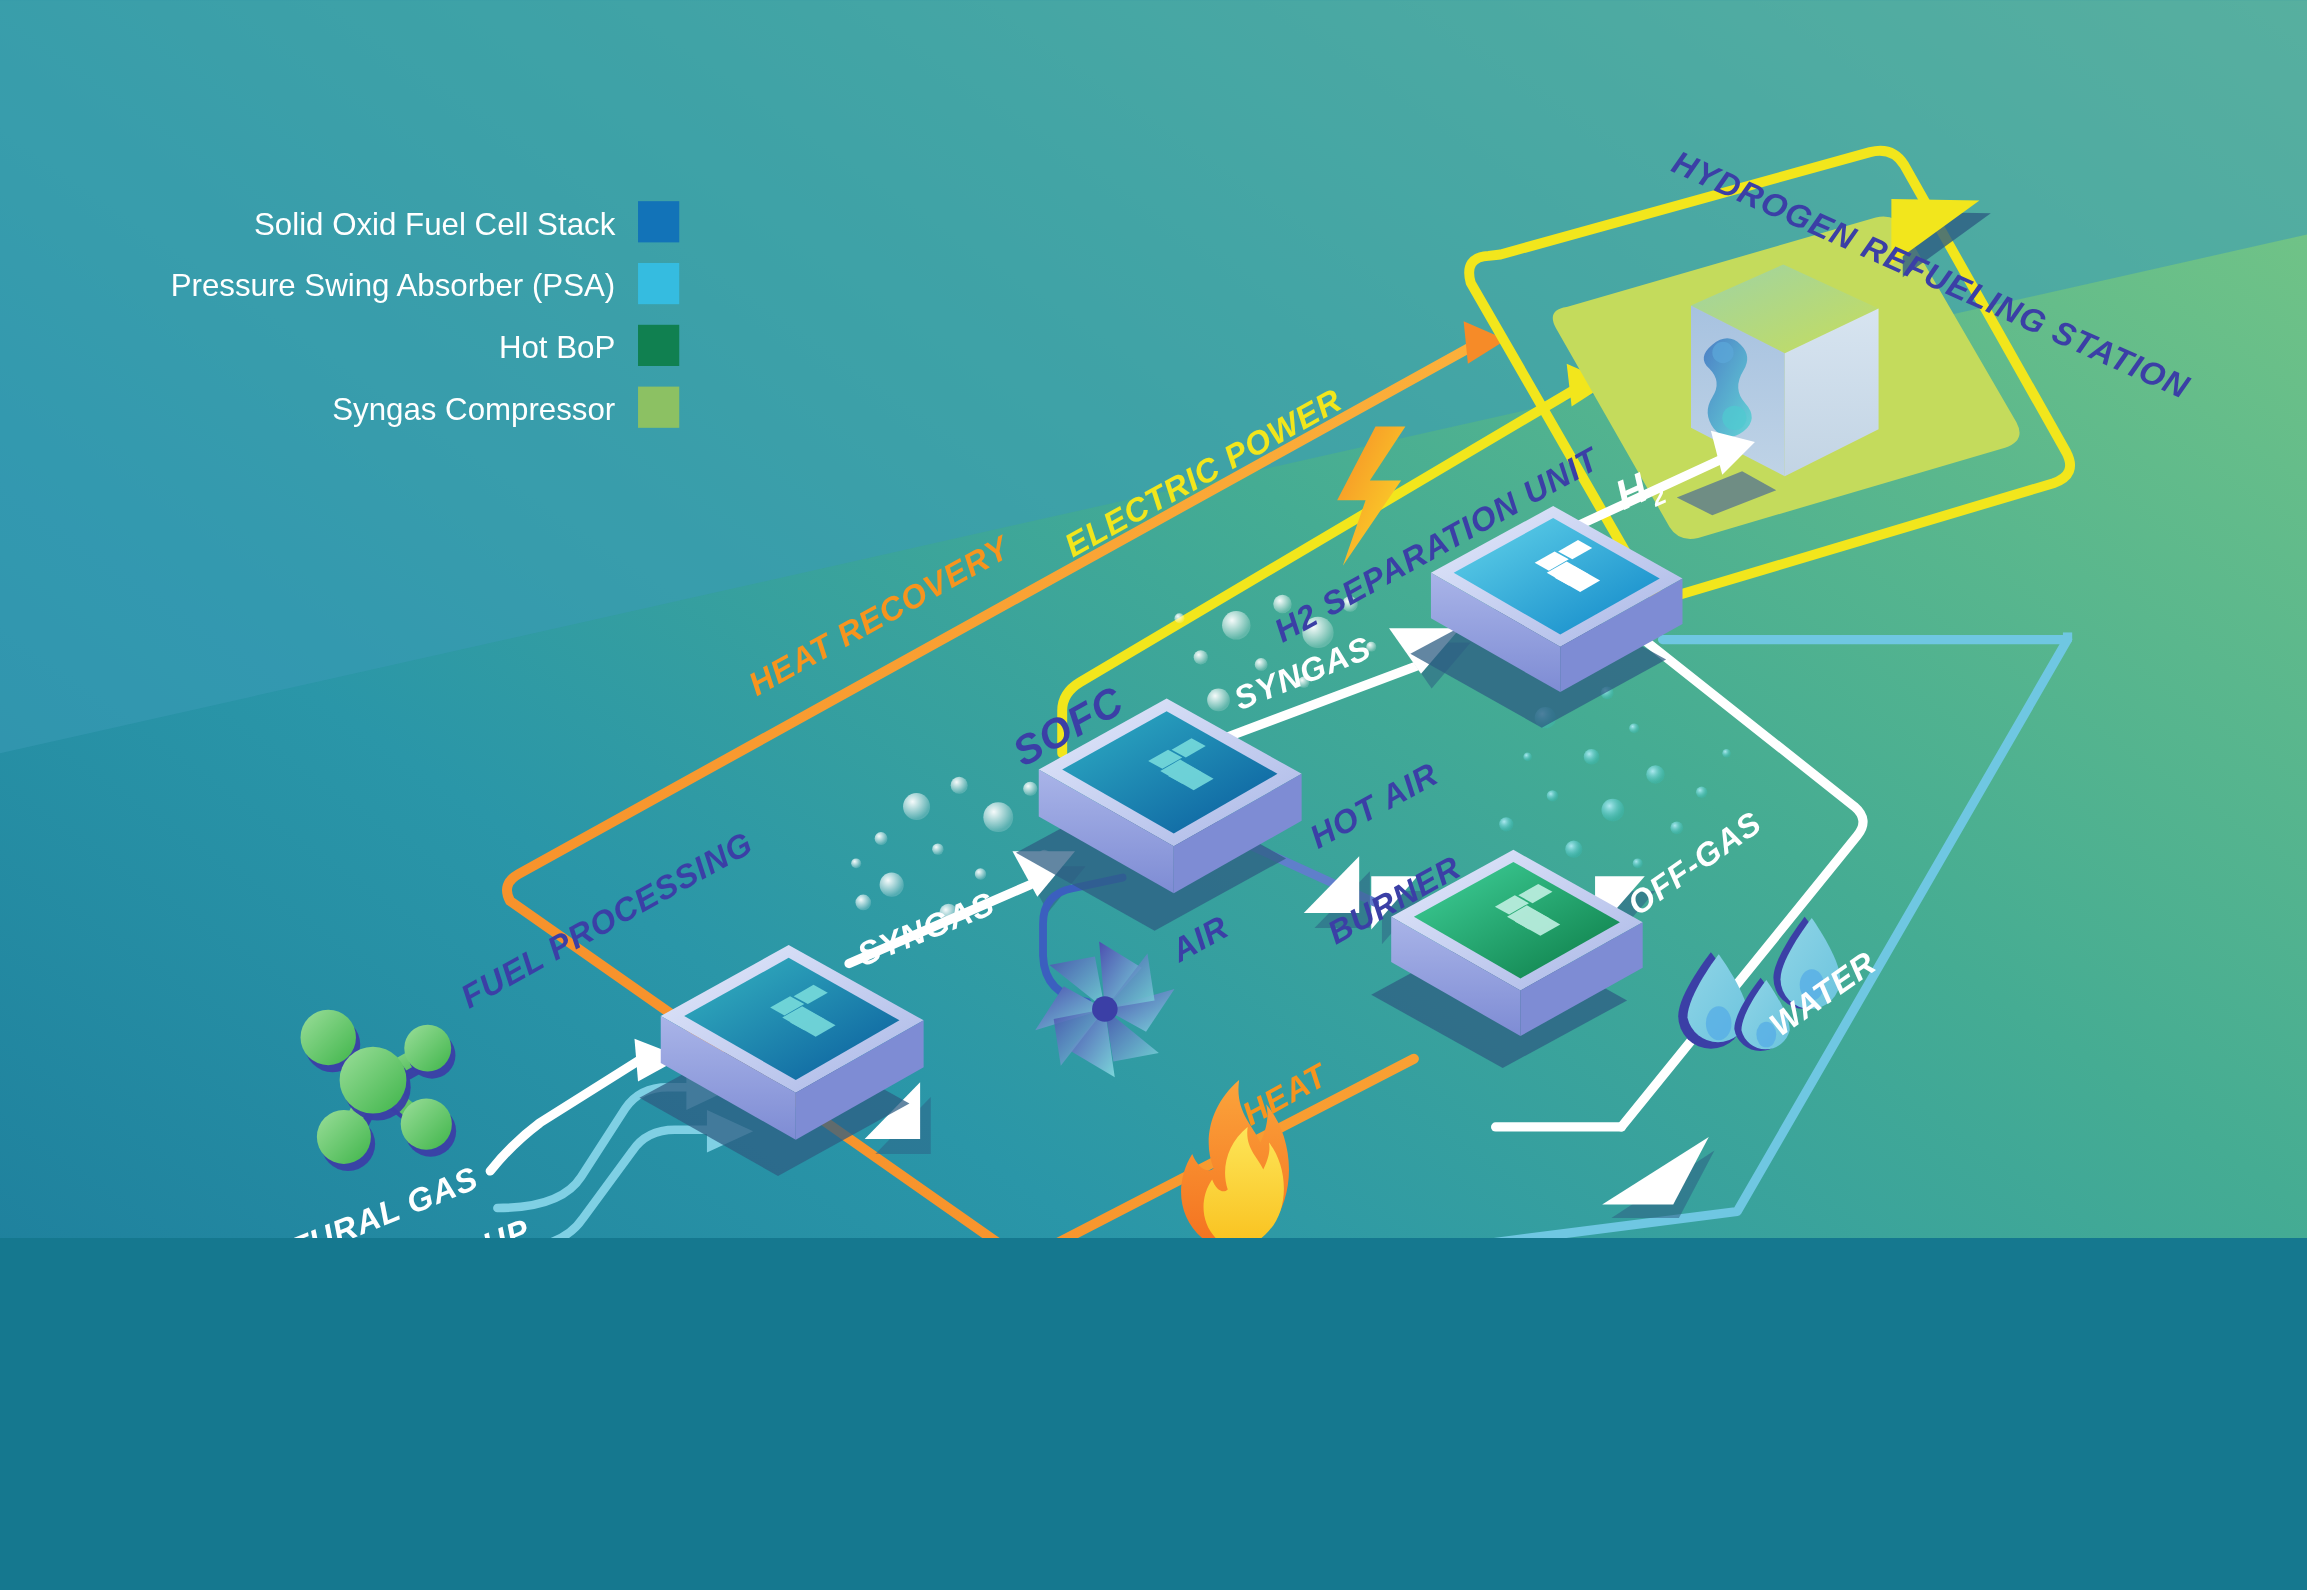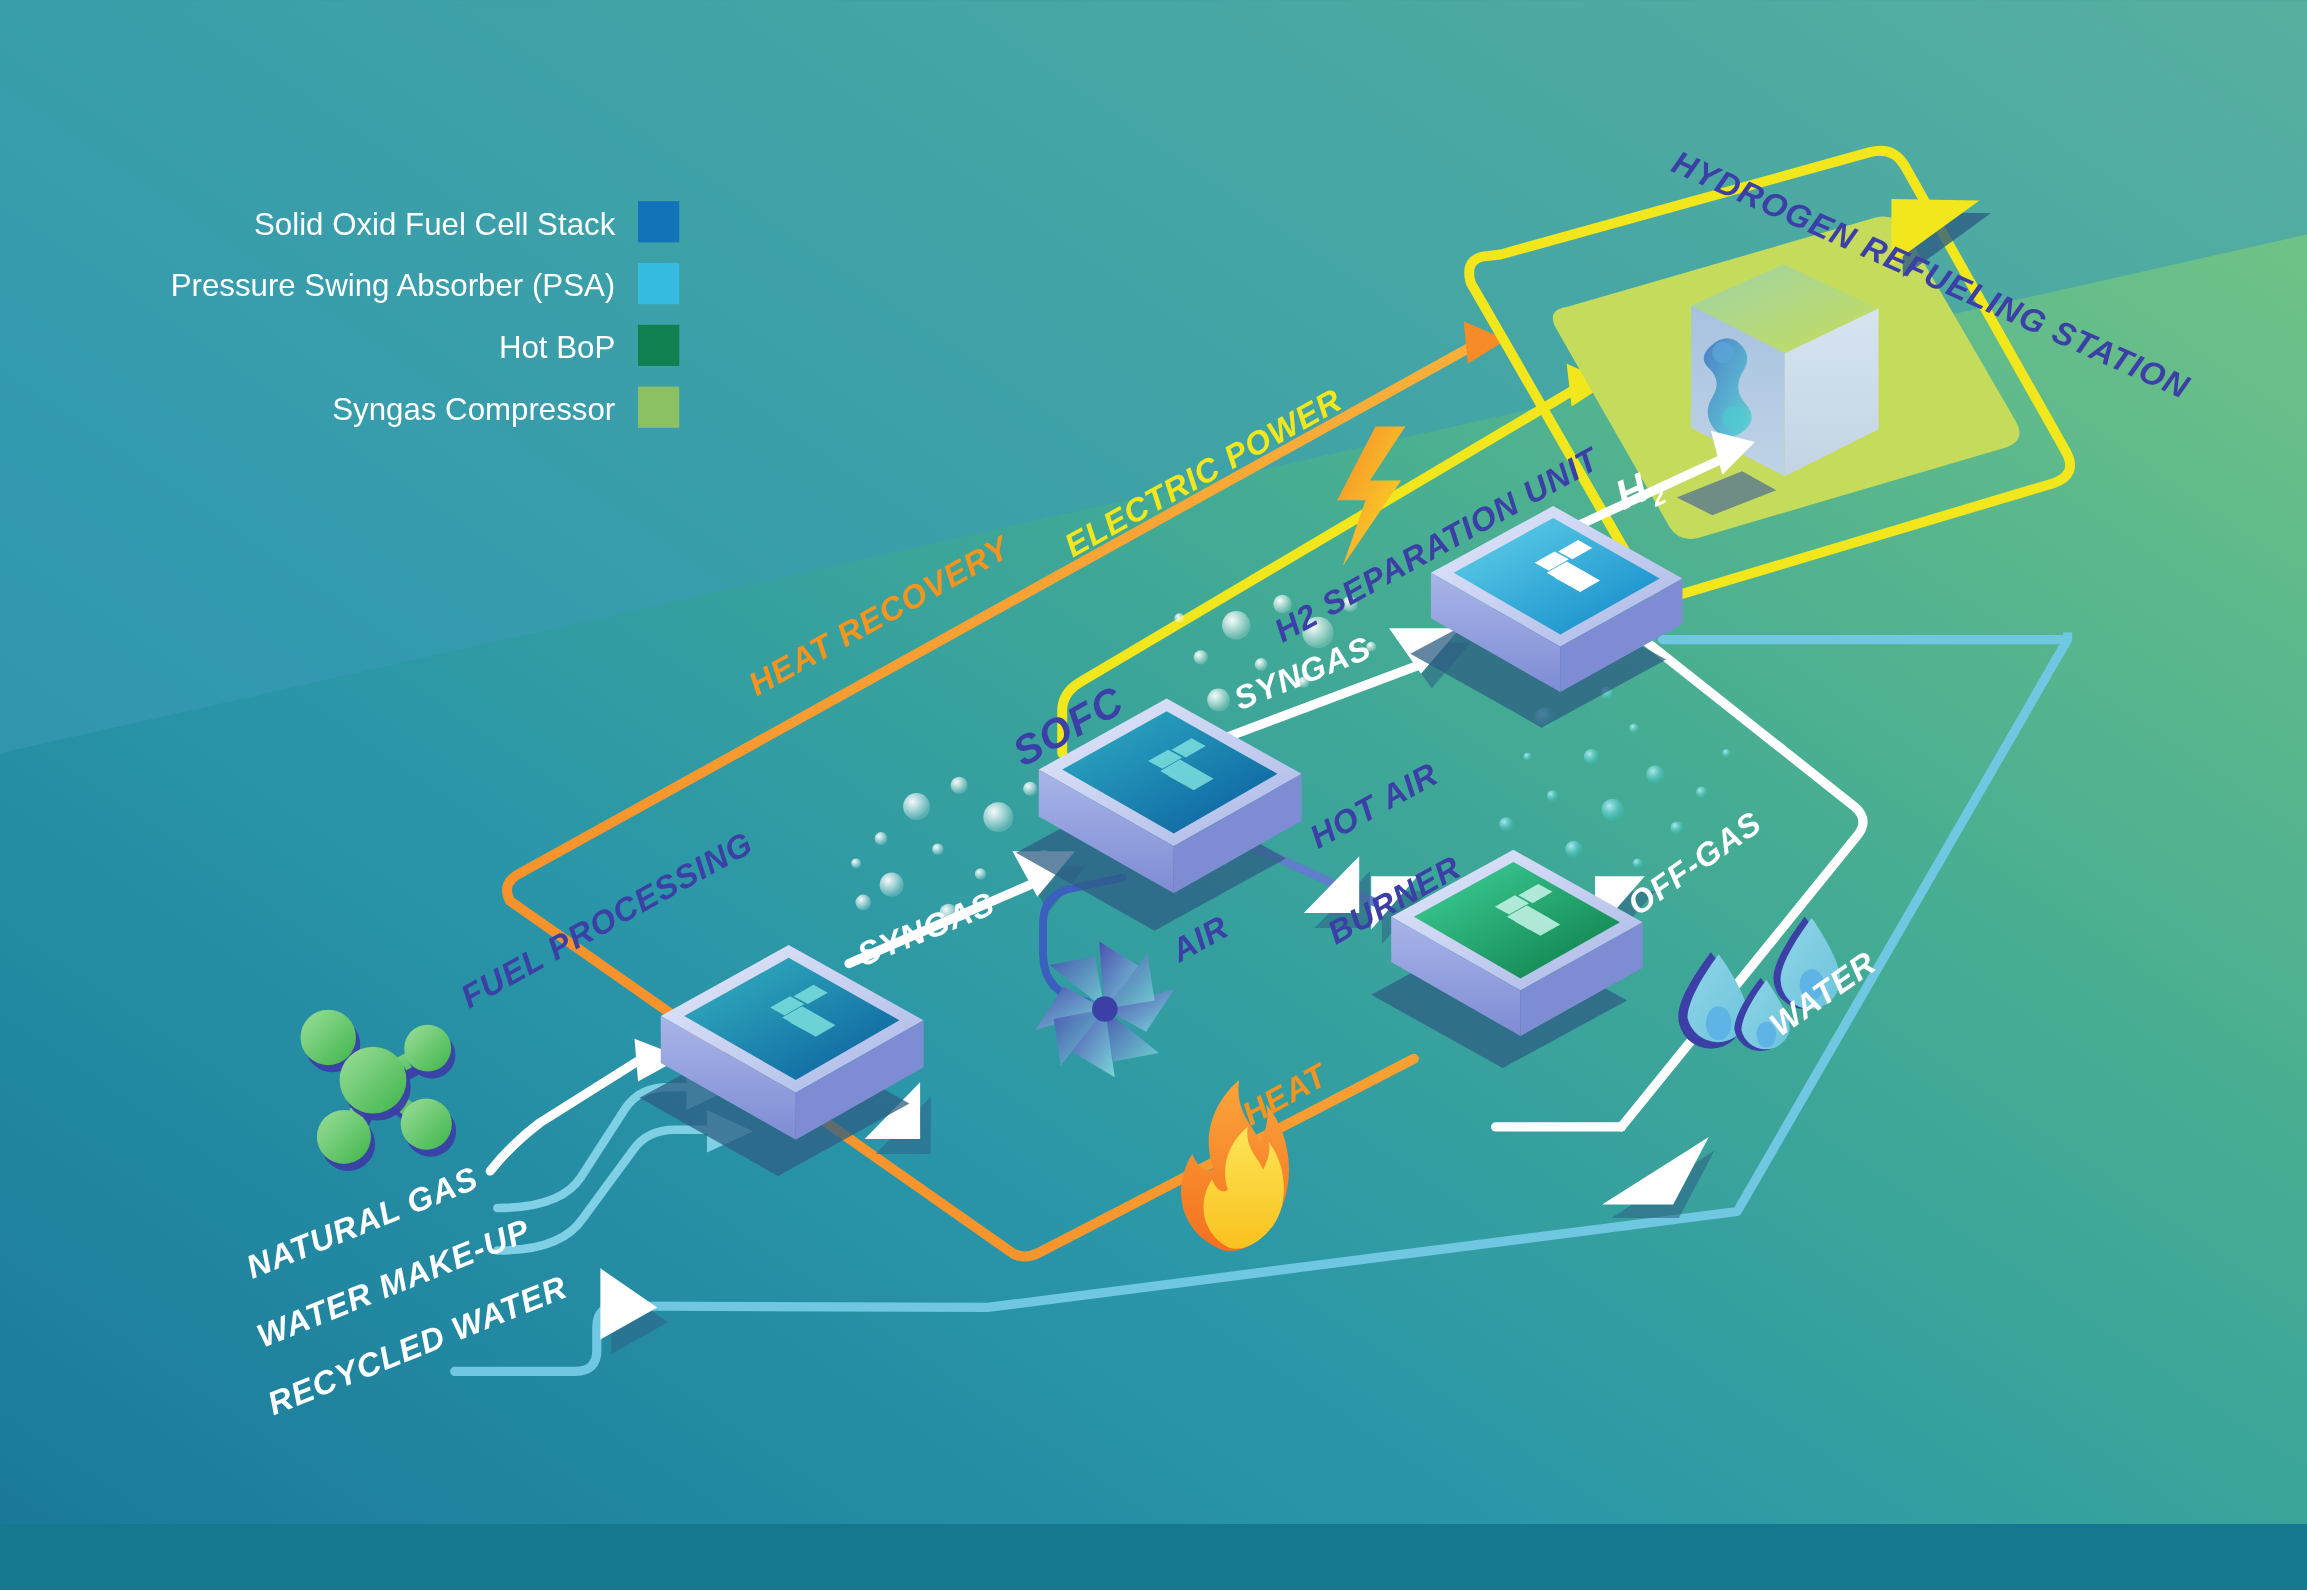--- a/index.html
+++ b/index.html
@@ -1,17 +1,17 @@
 <!DOCTYPE html>
 <html style="font-size:11.4px"><head>
 <meta charset="utf-8">
 <style>
   html,body{margin:0;padding:0;background:#15788f;}
   body{font-family:"Liberation Sans", sans-serif;}
-  #stage{position:relative;width:2307px;height:1524px;overflow:hidden;}
+  #stage{position:relative;width:2307px;height:1238px;overflow:hidden;}
   #stage svg{display:block;width:2307px;height:1591px;}
   .lgt{ font-family:"Liberation Sans", sans-serif; font-size:44px; fill:#ffffff; }
   .flowlab{ font-family:"Liberation Sans", sans-serif; font-weight:bold; font-style:italic;
             font-size:46px; letter-spacing:1.5px; }
   .flowlab.white{ fill:#ffffff; }
   .flowlab.navy{ fill:#3B3FA6; }
   .flowlab.orange{ fill:#F7941E; }
   .flowlab.yellow{ fill:#F2E61C; }
   .big{ font-size:58px; }
   .sub{ font-size:34px; }

